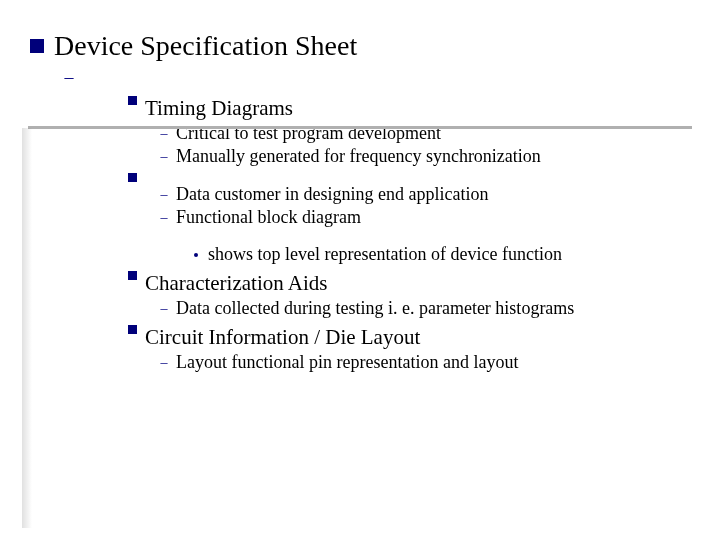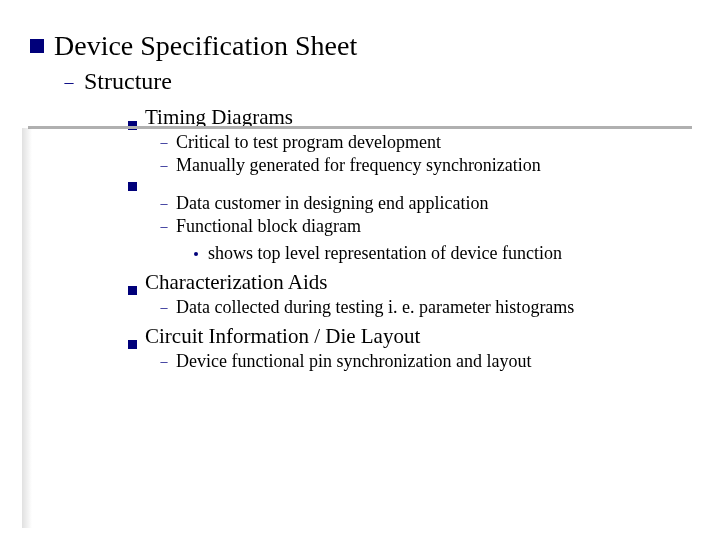--- a/index.html
+++ b/index.html
@@ -67,21 +67,21 @@
     font-weight: normal;
     font-size: 18px;
     line-height: 1;
     flex: 0 0 auto;
     text-align: center;
   }
 
   
   .lvl2 {
     display: flex;
-    align-items: flex-end;
+    align-items: flex-start;
     gap: 8px;
     margin-left: 98px;
     font-size: 21px;
     margin-top: 6px;
     margin-bottom: 2px;
   }
   .square-sm {
     width: 9px;
     height: 9px;
     background: #00007a;
@@ -106,21 +106,21 @@
     text-align: center;
   }
 
   
   .lvl4 {
     display: flex;
     align-items: center;
     gap: 10px;
     margin-left: 164px;
     font-size: 18px;
-    margin-top: 6px;
+    margin-top: 16px;
   }
   .dot {
     width: 4px;
     height: 4px;
     border-radius: 50%;
     background: #00007a;
     flex: 0 0 auto;
   }
 </style>
 </head>
@@ -131,21 +131,20 @@
   <div class="decor-line"></div>
   <div class="decor-shadow"></div>
 
   <div class="lvl0">
     <span class="square"></span>
     <span>Device Specification Sheet</span>
   </div>
 
   <div class="lvl1">
     <span class="dash">–</span>
-    <span>Structure</span>
   </div>
 
   <div class="lvl2">
     <span class="square-sm"></span>
     <span>Timing Diagrams</span>
   </div>
   <div class="lvl3">
     <span class="dash-sm">–</span>
     <span>Critical to test program development</span>
   </div>
@@ -178,16 +177,16 @@
     <span class="dash-sm">–</span>
     <span>Data collected during testing i. e. parameter histograms</span>
   </div>
 
   <div class="lvl2">
     <span class="square-sm"></span>
     <span>Circuit Information / Die Layout</span>
   </div>
   <div class="lvl3">
     <span class="dash-sm">–</span>
-    <span>Device functional pin synchronization and layout</span>
+    <span>Layout functional pin representation and layout</span>
   </div>
 
 </div>
 
 </body></html>

